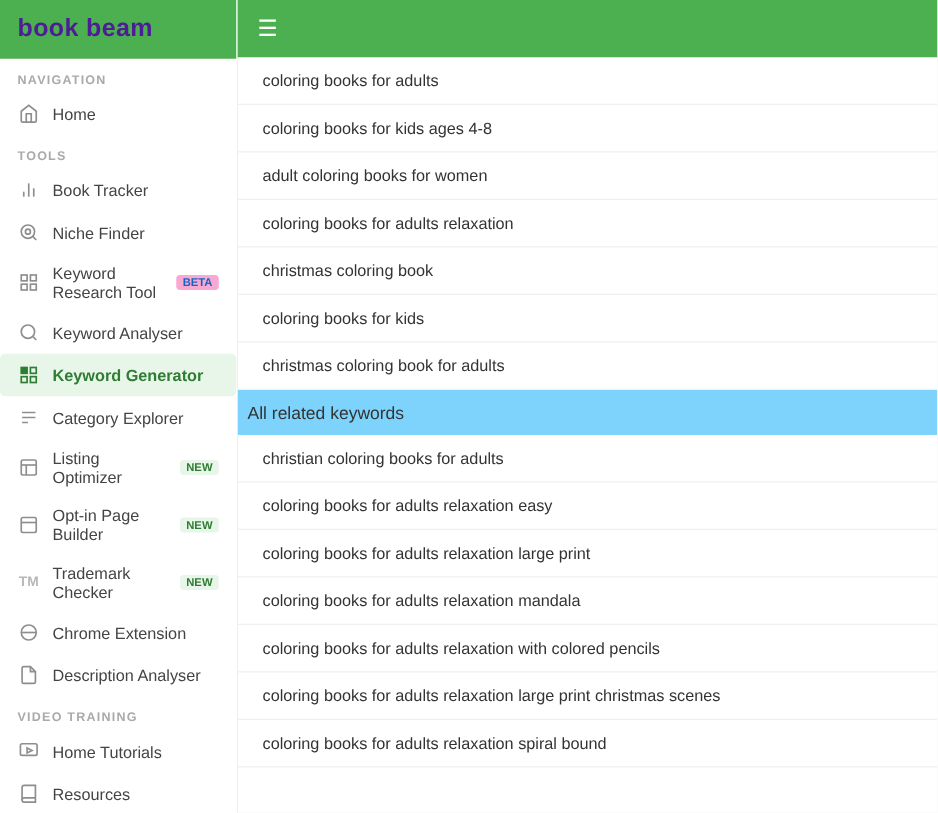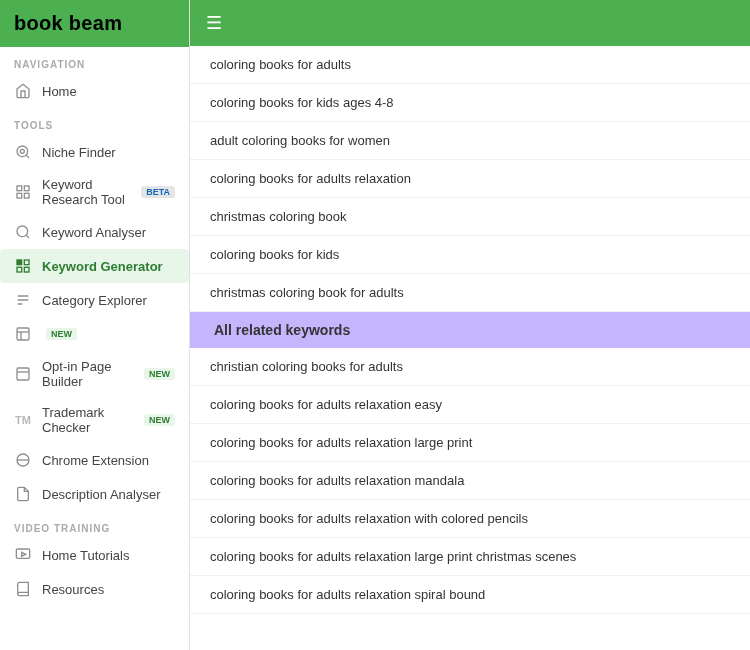--- a/index.html
+++ b/index.html
@@ -2,45 +2,45 @@
 <html><head>
   <meta charset="utf-8">
   <style>
     * { margin: 0; padding: 0; box-sizing: border-box; }
     body { font-family: -apple-system, BlinkMacSystemFont, 'Segoe UI', sans-serif; display: flex; height: 650px; width: 750px; overflow: hidden; background: #f5f5f5; }
 
     
     .sidebar { width: 190px; min-width: 190px; background: #fff; border-right: 1px solid #e0e0e0; display: flex; flex-direction: column; height: 650px; overflow-y: auto; }
 
     .sidebar-header { background: #4caf50; padding: 12px 14px; display: flex; align-items: center; gap: 8px; }
-    .sidebar-logo-text { color: #000000; font-size: 20px; font-weight: 700; letter-spacing: 0.3px; }
+    .sidebar-logo-text { color: #4c1d95; font-size: 20px; font-weight: 700; letter-spacing: 0.3px; }
 
     .sidebar-section-label { font-size: 10px; font-weight: 700; color: #aaa; padding: 12px 14px 4px; letter-spacing: 1px; text-transform: uppercase; }
 
     .sidebar-item { display: flex; align-items: center; gap: 10px; padding: 8px 14px; cursor: pointer; font-size: 13px; color: #444; text-decoration: none; }
     .sidebar-item.active { background: #e8f5e9; color: #2e7d32; font-weight: 600; border-radius: 4px; }
     .sidebar-item .icon { width: 18px; height: 18px; display: flex; align-items: center; justify-content: center; flex-shrink: 0; opacity: 0.6; }
     .sidebar-item.active .icon { opacity: 1; color: #2e7d32; }
 
     .badge { font-size: 9px; font-weight: 700; padding: 1px 5px; border-radius: 3px; text-transform: uppercase; margin-left: 4px; }
-    .badge-beta { background: #e5e5e5; color: #1565c0; }
+    .badge-beta { background: #f9a8d4; color: #1565c0; }
     .badge-new { background: #e8f5e9; color: #2e7d32; text-align: right; }
 
     
     .main { flex: 1; display: flex; flex-direction: column; overflow: hidden; }
 
     .main-header { background: #4caf50; padding: 12px 16px; display: flex; align-items: center; gap: 12px; }
     .hamburger-icon { color: #fff; font-size: 18px; cursor: pointer; }
 
     .content { flex: 1; overflow-y: auto; background: #fff; }
 
     .keyword-list { list-style: none; }
     .keyword-item { padding: 11px 20px; font-size: 13px; color: #333; border-bottom: 1px solid #f0f0f0; }
 
-    .section-header { background: #c4b5fd; padding: 10px 24px; font-size: 14px; font-weight: 700; color: #333; }
+    .section-header { background: #7dd3fc; padding: 10px 8px; font-size: 14px; font-weight: 400; color: #333; }
 
     
     svg { width: 16px; height: 16px; }
   </style>
 </head>
 <body>
 
 <div class="sidebar">
   <div class="sidebar-header">
     <span class="sidebar-logo-text">book beam</span>
@@ -53,20 +53,30 @@
       <svg viewBox="0 0 24 24" fill="none" stroke="currentColor" stroke-width="2">
           <path d="M3 9l9-7 9 7v11a2 2 0 01-2 2H5a2 2 0 01-2-2z"></path>
           <polyline points="9,22 9,12 15,12 15,22"></polyline>
         </svg>
     </span>
     <span>Home</span>
   </div>
 
   <div class="sidebar-section-label">TOOLS</div>
 
+  <div class="sidebar-item">
+    <span class="icon">
+      <svg viewBox="0 0 24 24" fill="none" stroke="currentColor" stroke-width="2">
+          <line x1="18" y1="20" x2="18" y2="10"></line>
+          <line x1="12" y1="20" x2="12" y2="4"></line>
+          <line x1="6" y1="20" x2="6" y2="14"></line>
+        </svg>
+    </span>
+    <span>Book Tracker</span>
+  </div>
 
   <div class="sidebar-item">
     <span class="icon">
       <svg viewBox="0 0 24 24" fill="none" stroke="currentColor" stroke-width="2">
           <circle cx="11" cy="11" r="8"></circle>
           <circle cx="11" cy="11" r="3"></circle>
           <line x1="21" y1="21" x2="16.65" y2="16.65"></line>
         </svg>
     </span>
     <span>Niche Finder</span>
@@ -117,20 +127,21 @@
   </div>
 
   <div class="sidebar-item">
     <span class="icon">
       <svg viewBox="0 0 24 24" fill="none" stroke="currentColor" stroke-width="2">
           <rect x="3" y="3" width="18" height="18" rx="2"></rect>
           <line x1="3" y1="9" x2="21" y2="9"></line>
           <line x1="9" y1="21" x2="9" y2="9"></line>
         </svg>
     </span>
+    <span>Listing Optimizer</span>
     <span class="badge badge-new">NEW</span>
   </div>
 
   <div class="sidebar-item">
     <span class="icon">
       <svg viewBox="0 0 24 24" fill="none" stroke="currentColor" stroke-width="2">
           <rect x="3" y="3" width="18" height="18" rx="2"></rect>
           <line x1="3" y1="9" x2="21" y2="9"></line>
         </svg>
     </span>

